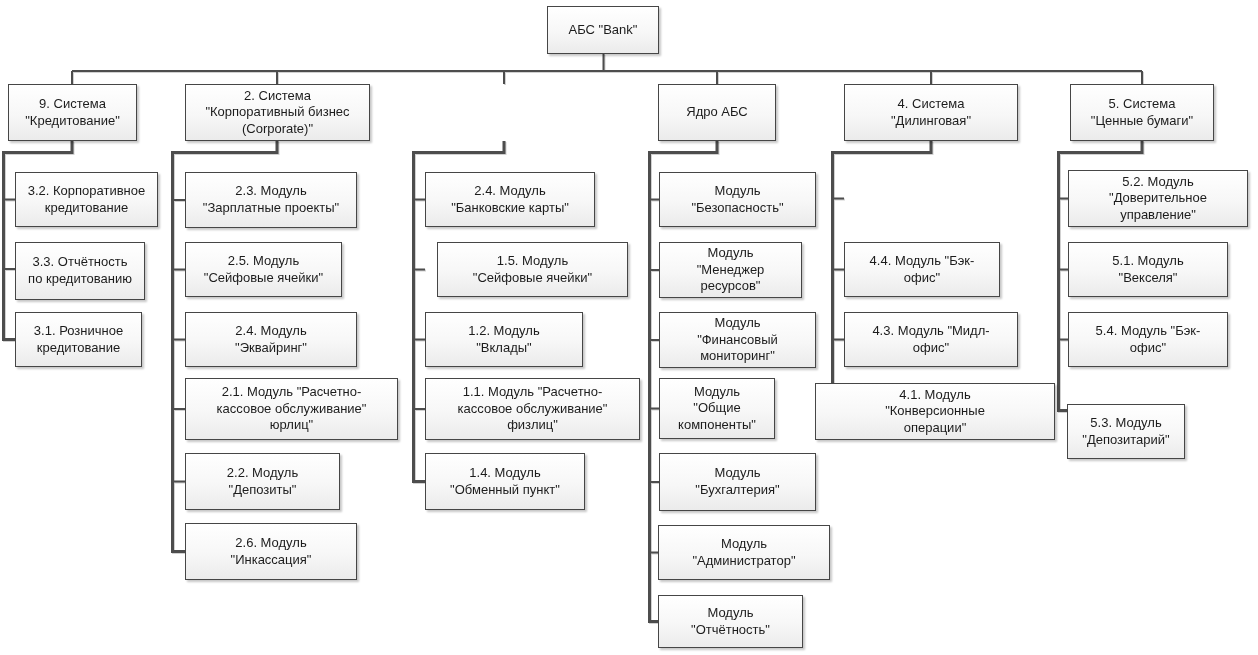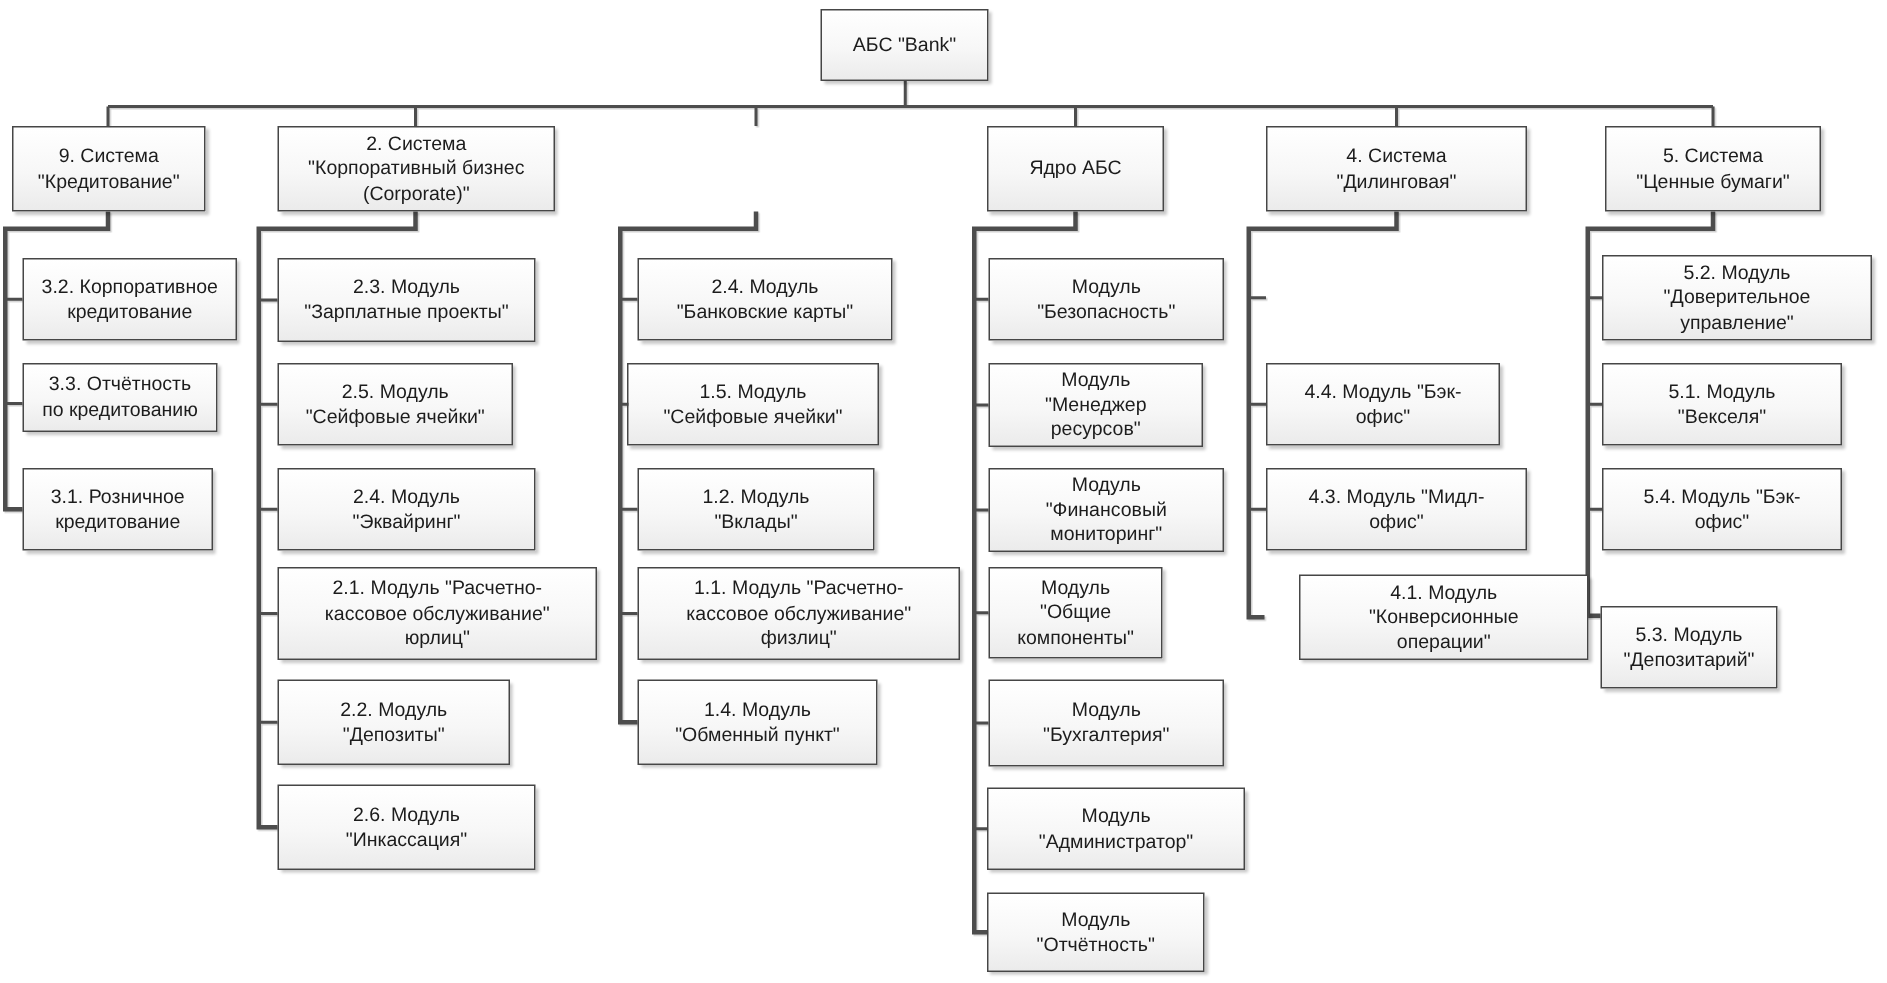--- a/index.html
+++ b/index.html
@@ -57,42 +57,42 @@
 "Корпоративный бизнес
 (Corporate)"</div>
   <div class="node" style="left:658px;top:84px;width:118px;height:57px">Ядро АБС</div>
   <div class="node" style="left:844px;top:84px;width:174px;height:57px">4. Система
 "Дилинговая"</div>
   <div class="node" style="left:1070px;top:84px;width:144px;height:57px">5. Система
 "Ценные бумаги"</div>
 
   <div class="node" style="left:15px;top:172px;width:143px;height:55px">3.2. Корпоративное
 кредитование</div>
-  <div class="node" style="left:15px;top:242px;width:130px;height:46px">3.3. Отчётность
+  <div class="node" style="left:15px;top:242px;width:130px;height:58px">3.3. Отчётность
 по кредитованию</div>
   <div class="node" style="left:15px;top:312px;width:127px;height:55px">3.1. Розничное
 кредитование</div>
 
   <div class="node" style="left:185px;top:172px;width:172px;height:56px">2.3. Модуль
 "Зарплатные проекты"</div>
   <div class="node" style="left:185px;top:242px;width:157px;height:55px">2.5.  Модуль
 "Сейфовые ячейки"</div>
   <div class="node" style="left:185px;top:312px;width:172px;height:55px">2.4. Модуль
 "Эквайринг"</div>
   <div class="node" style="left:185px;top:378px;width:213px;height:62px">2.1. Модуль "Расчетно-
 кассовое обслуживание"
 юрлиц"</div>
   <div class="node" style="left:185px;top:453px;width:155px;height:57px">2.2. Модуль
 "Депозиты"</div>
   <div class="node" style="left:185px;top:523px;width:172px;height:57px">2.6. Модуль
 "Инкассация"</div>
 
   <div class="node" style="left:425px;top:172px;width:170px;height:55px">2.4. Модуль
 "Банковские карты"</div>
-  <div class="node" style="left:418px;top:242px;width:168px;height:55px">1.5.  Модуль
+  <div class="node" style="left:437px;top:242px;width:191px;height:55px">1.5.  Модуль
 "Сейфовые ячейки"</div>
   <div class="node" style="left:425px;top:312px;width:158px;height:55px">1.2. Модуль
 "Вклады"</div>
   <div class="node" style="left:425px;top:378px;width:215px;height:62px">1.1. Модуль "Расчетно-
 кассовое обслуживание"
 физлиц"</div>
   <div class="node" style="left:425px;top:453px;width:160px;height:57px">1.4. Модуль
 "Обменный пункт"</div>
 
   <div class="node" style="left:659px;top:172px;width:157px;height:55px">Модуль
@@ -110,21 +110,21 @@
 "Бухгалтерия"</div>
   <div class="node" style="left:658px;top:525px;width:172px;height:55px">Модуль
 "Администратор"</div>
   <div class="node" style="left:658px;top:595px;width:145px;height:53px">Модуль
 "Отчётность"</div>
 
   <div class="node" style="left:844px;top:242px;width:156px;height:55px">4.4. Модуль "Бэк-
 офис"</div>
   <div class="node" style="left:844px;top:312px;width:174px;height:55px">4.3. Модуль "Мидл-
 офис"</div>
-  <div class="node" style="left:866px;top:383px;width:193px;height:57px">4.1. Модуль
+  <div class="node" style="left:815px;top:383px;width:240px;height:57px">4.1. Модуль
 "Конверсионные
 операции"</div>
 
   <div class="node" style="left:1068px;top:170px;width:180px;height:57px">5.2. Модуль
 "Доверительное
 управление"</div>
   <div class="node" style="left:1068px;top:242px;width:160px;height:55px">5.1. Модуль
 "Векселя"</div>
   <div class="node" style="left:1068px;top:312px;width:160px;height:55px">5.4. Модуль "Бэк-
 офис"</div>

